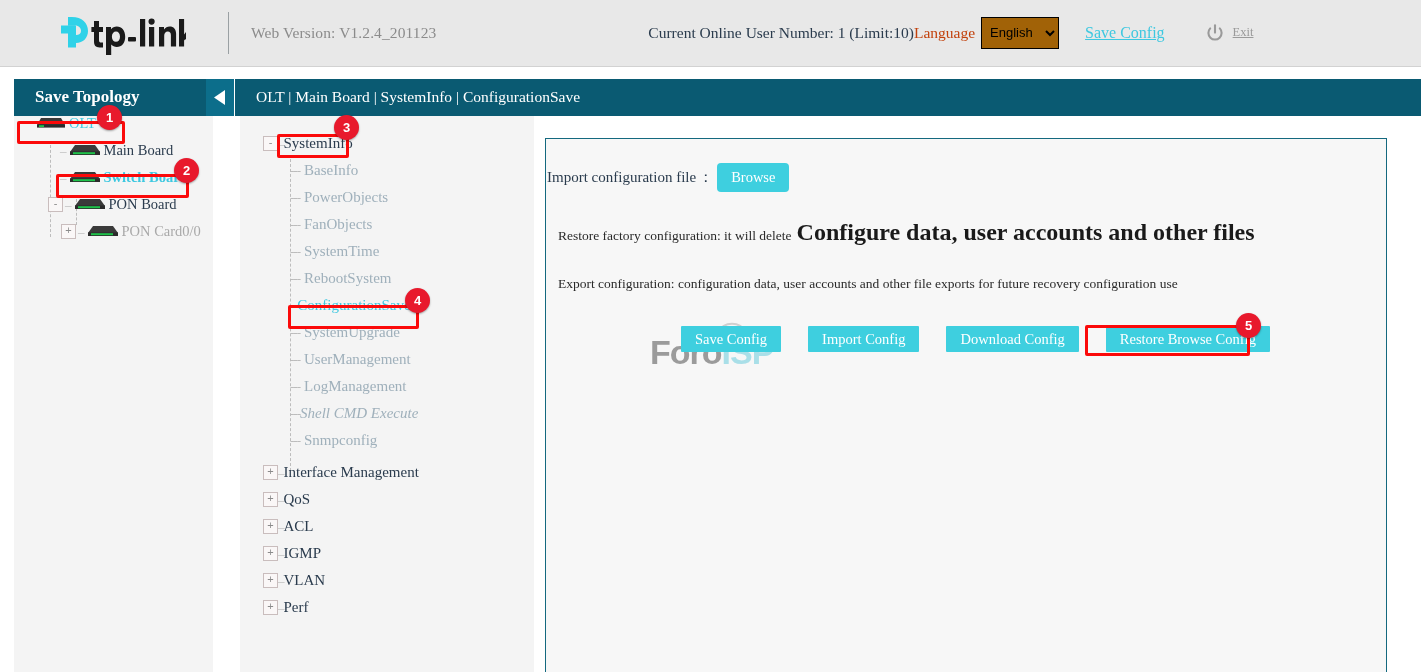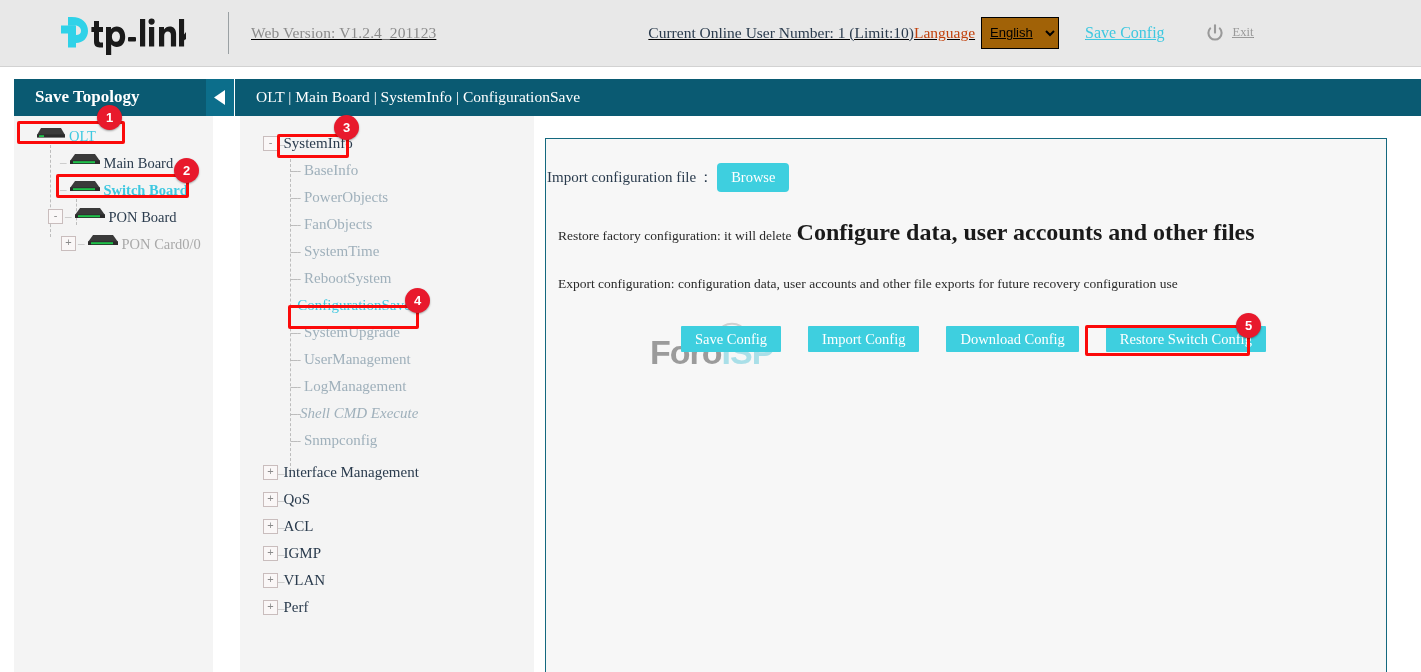--- a/index.html
+++ b/index.html
@@ -12,21 +12,21 @@
   #app { position: relative; width: 1421px; height: 672px; }
 
   
   .header {
     position: absolute; left: 0; top: 0; width: 1421px; height: 66px;
     background: #e8e8e8;
     border-bottom: 1px solid #d2d2d2;
   }
   .header-inner {
     position: absolute; left: 22px; top: 0; right: 22px; height: 65px;
-    display: flex; align-items: center; text-decoration: underline;
+    display: flex; align-items: center;
   }
   .logo-wrap {
     width: 200px; display: flex; align-items: center;
     justify-content: center; height: 65px;
   }
   .logo-svg { display: block; }
   .vsep {
     width: 1px; height: 42px; background: #9aa0a3; margin: 0 22px 0 6px;
   }
   .webversion {
@@ -70,21 +70,21 @@
     color: #ffffff; font-size: 17px; font-weight: bold;
   }
   .collapse-btn {
     position: absolute; left: 206px; top: 79px; width: 28px; height: 37px;
     background: #0c6e8b; cursor: pointer;
   }
   .collapse-btn svg { position: absolute; left: 7px; top: 10px; }
 
   .tree-list { position: absolute; left: 14px; top: 116px; width: 199px; }
   .tnode {
-    position: relative; height: 27px; display: flex; align-items: flex-end;
+    position: relative; height: 27px; display: flex; align-items: flex-start;
     white-space: nowrap; font-size: 14.5px;
   }
   .tnode .dev-icon { margin-right: 3px; flex: 0 0 auto; }
   .tnode .tlabel { line-height: 1; }
   .lbl-cyan { color: #3ec8e0; }
   .lbl-cyan-b { color: #3ec8e0; font-weight: bold; }
   .lbl-dark { color: #2a3b4d; }
   .lbl-gray { color: #a9a9a9; }
   .tbox {
     width: 13px; height: 13px; border: 1px solid #c9bdbd; background: #faf7f7;
@@ -444,21 +444,21 @@
       <span class="restore-lead">Restore factory configuration: it will delete</span>
       <span class="restore-strong">Configure data, user accounts and other files</span>
     </div>
 
     <div class="export-row">Export configuration: configuration data, user accounts and other file exports for future recovery configuration use</div>
 
     <div class="btn-row">
       <button class="btn btn-action">Save Config</button>
       <button class="btn btn-action">Import Config</button>
       <button class="btn btn-action">Download Config</button>
-      <button class="btn btn-action">Restore Switch Config</button>
+      <button class="btn btn-action">Restore Browse Config</button>
     </div>
   </div>
 
   <div class="anno-box" style="left:17px;  top:121px; width:108px; height:23px;"></div>
   <div class="anno-badge" style="left:97px; top:105px;">1</div>
 
   <div class="anno-box" style="left:56px;  top:174px; width:133px; height:24px;"></div>
   <div class="anno-badge" style="left:174px; top:158px;">2</div>
 
   <div class="anno-box" style="left:277px; top:134px; width:72px; height:24px;"></div>

